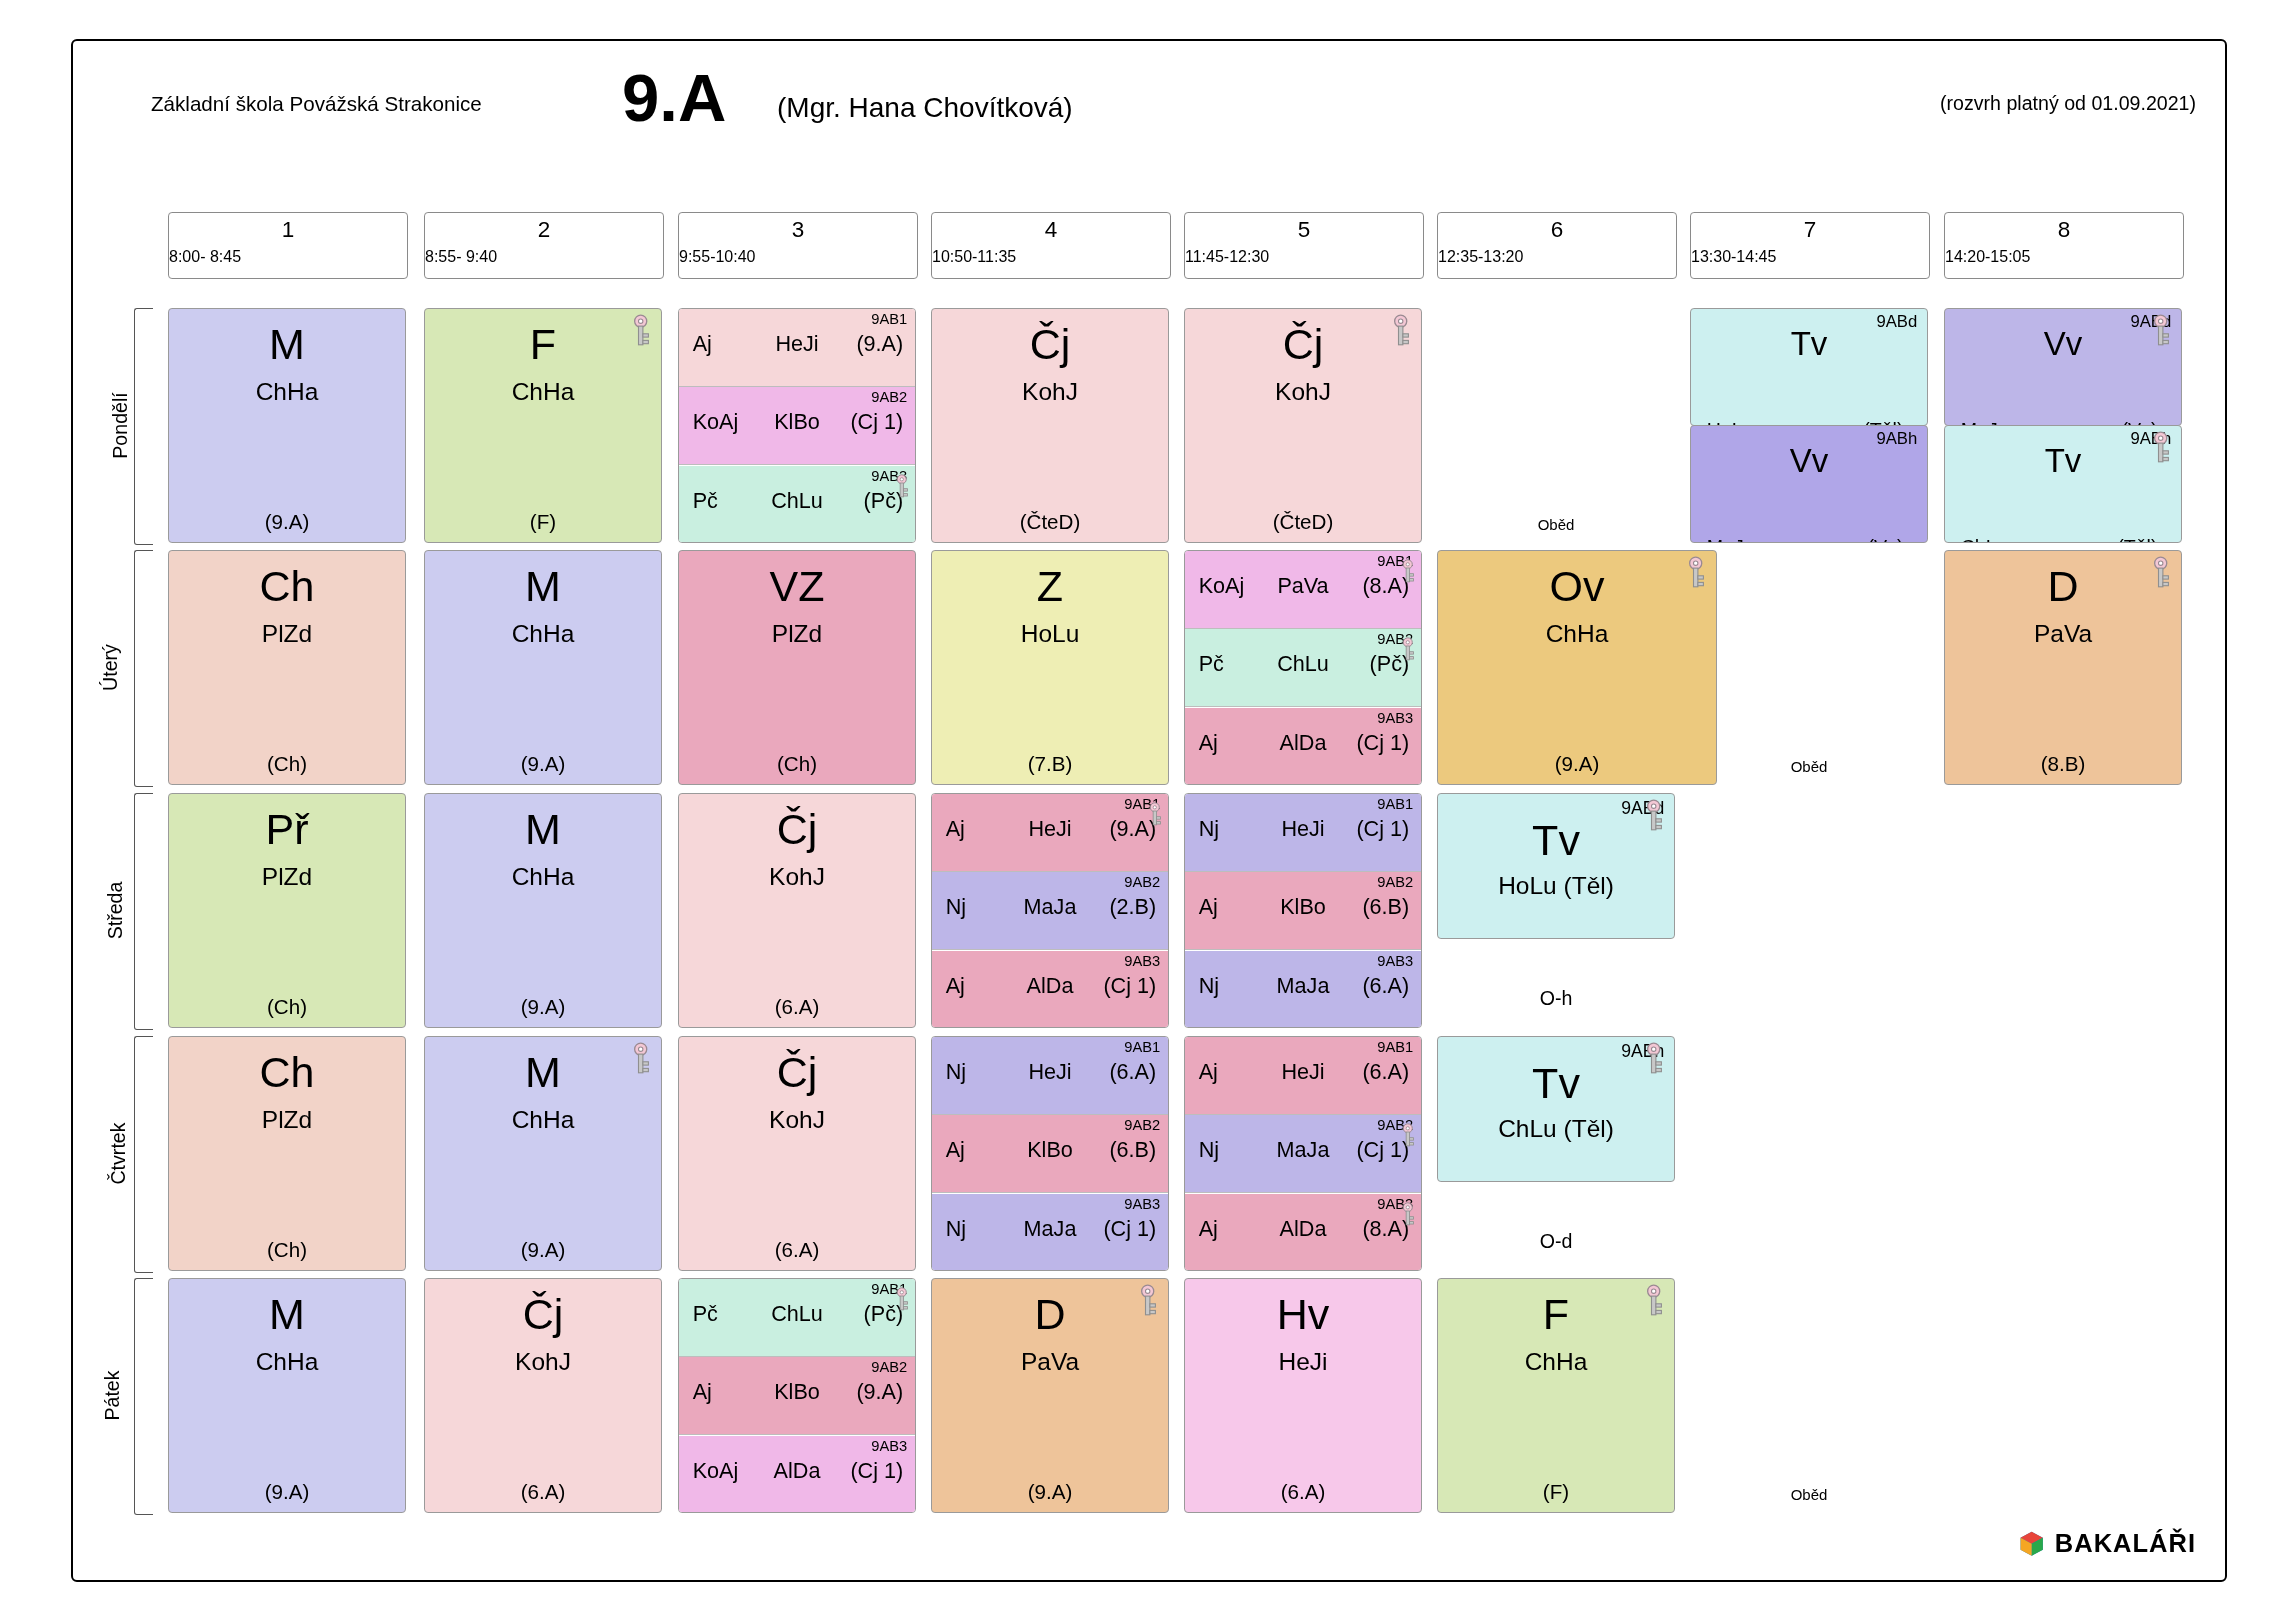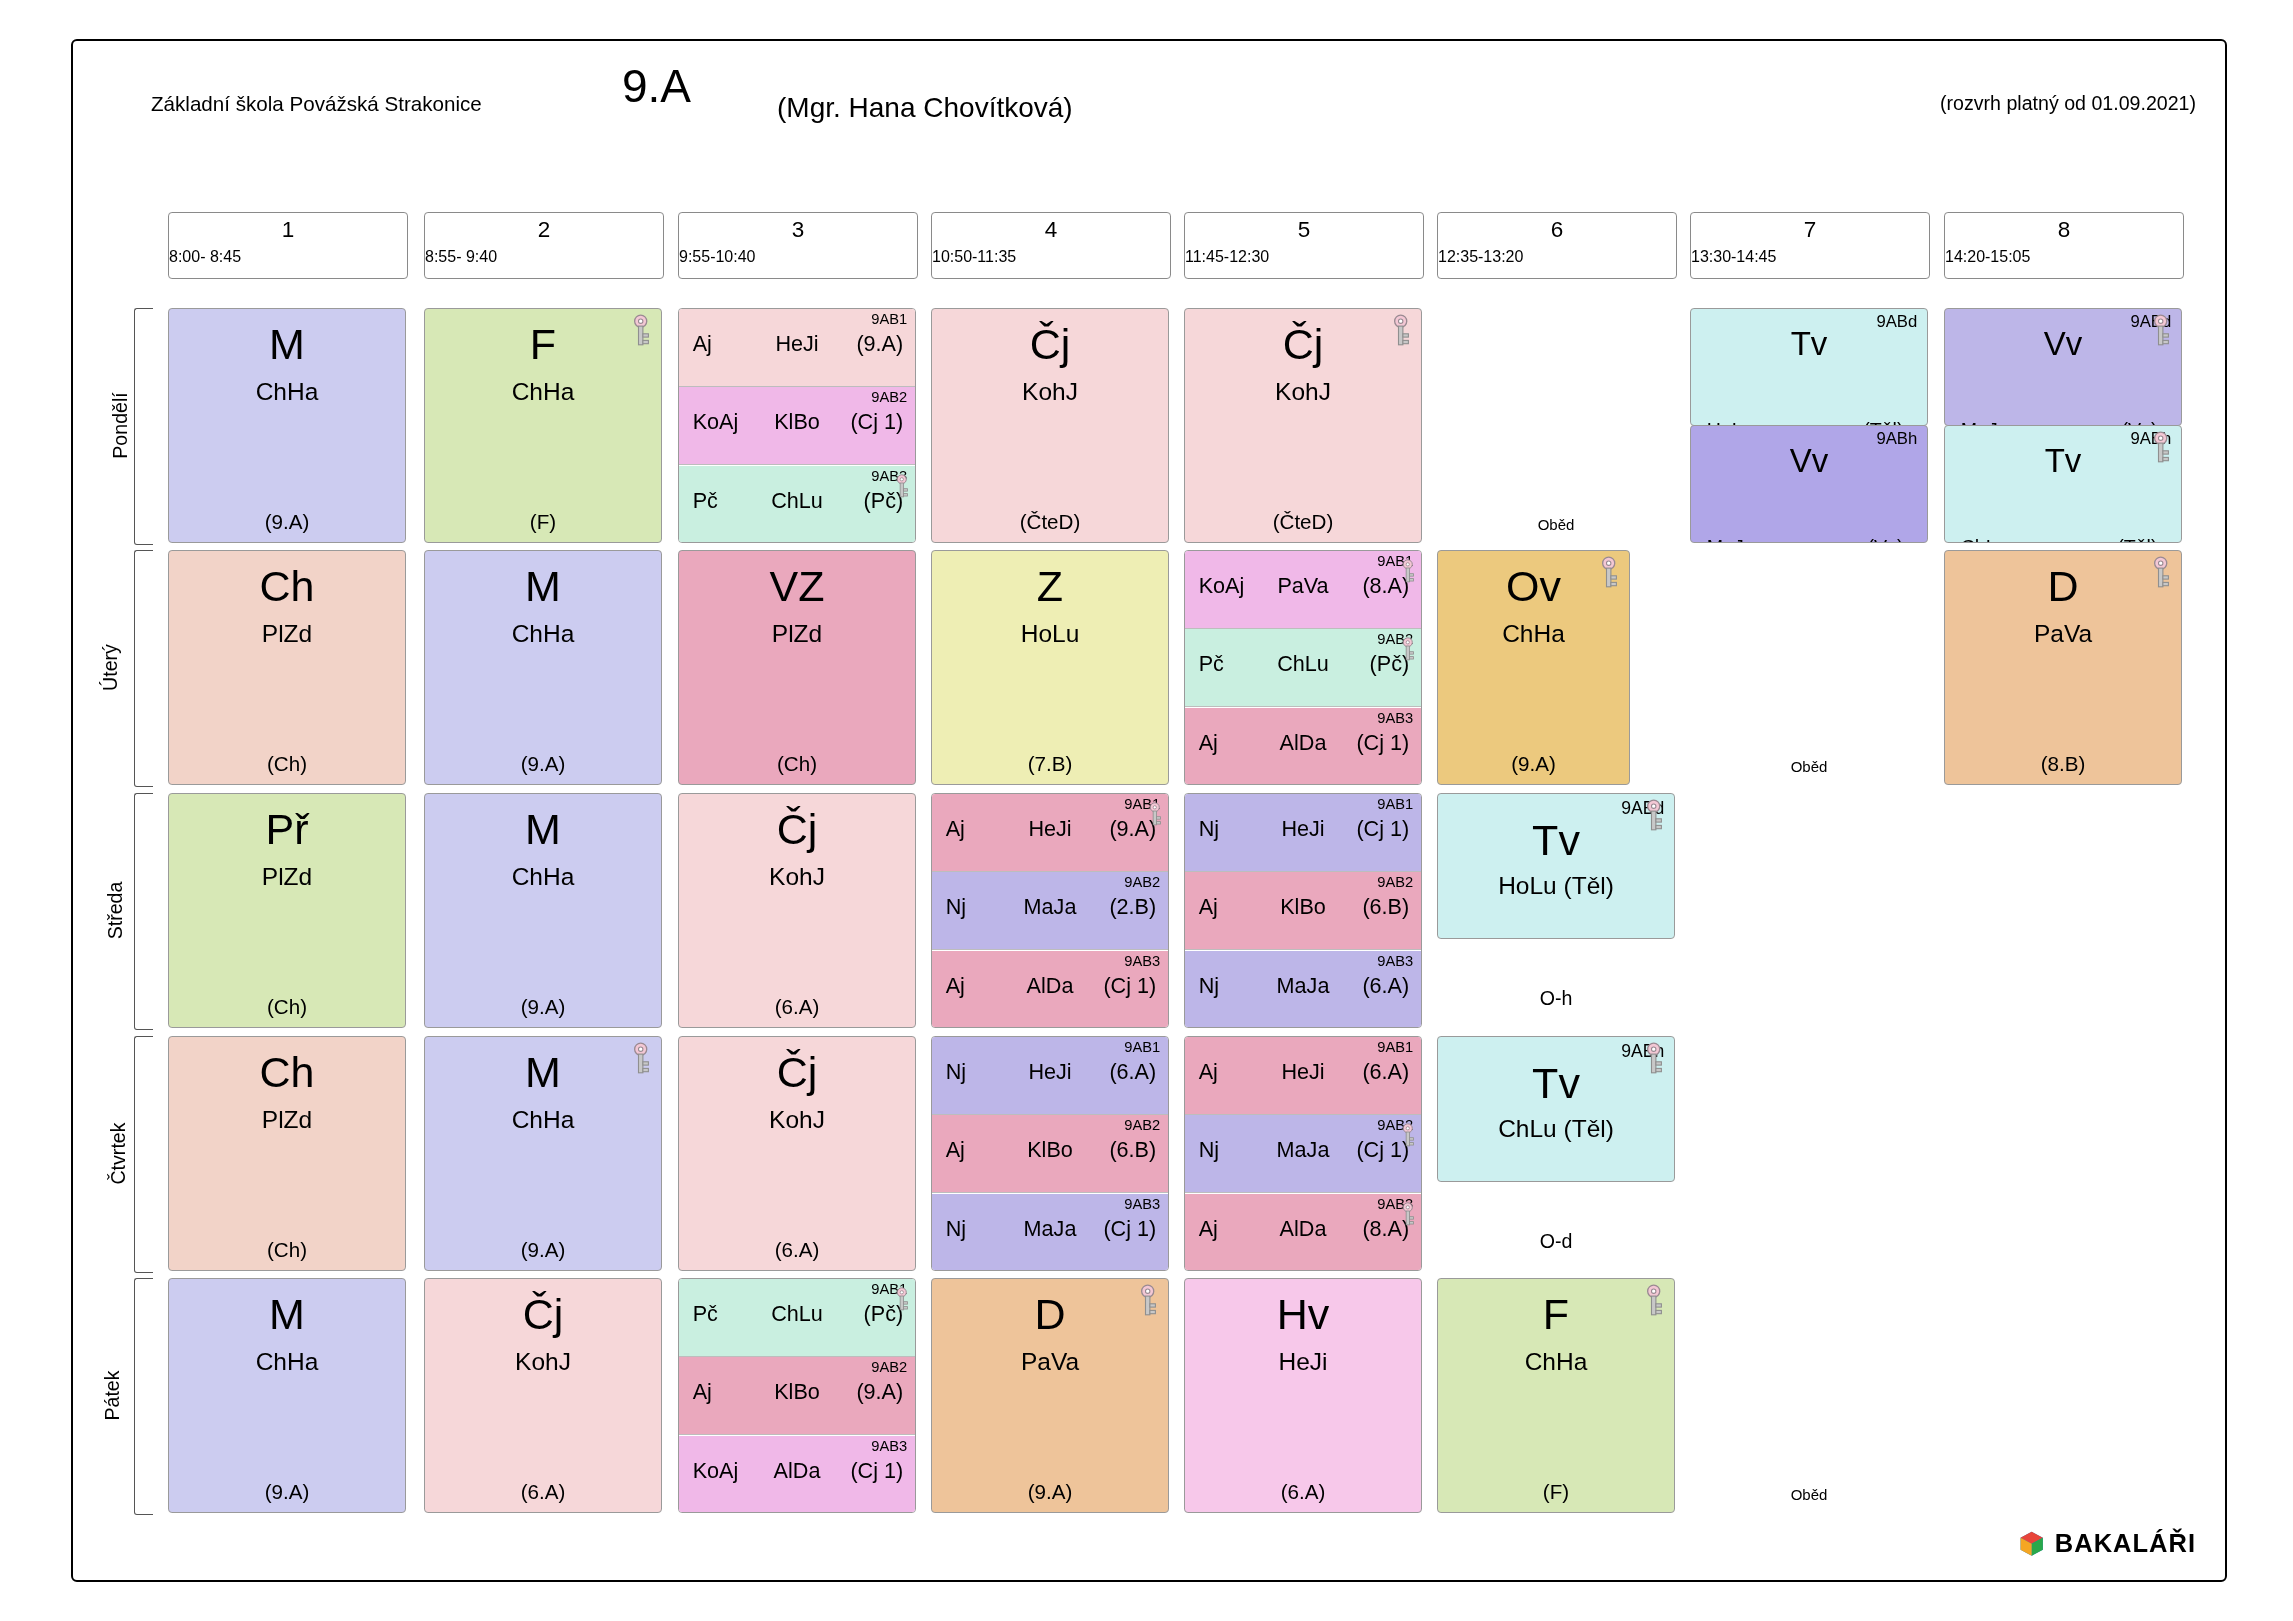--- a/index.html
+++ b/index.html
@@ -3,21 +3,21 @@
 <meta charset="utf-8">
 <style>
   html,body{margin:0;padding:0;background:#ffffff;}
   body{font-family:"Liberation Sans", sans-serif;color:#000;}
   #page{position:relative;width:2294px;height:1621px;background:#fff;}
   #frame{position:absolute;left:71px;top:39px;width:2152px;height:1539px;border:2px solid #000;border-radius:5.9px;background:#fff;}
 
   
   .hdr{position:absolute;left:0;top:0;width:100%;height:110px;}
   .school{position:absolute;left:78px;top:51px;font-size:20.6px;}
-  .classname{position:absolute;left:549px;top:17.6px;font-size:46px;font-weight:normal;}
+  .classname{position:absolute;left:549px;top:17.6px;font-size:67px;font-weight:bold;}
   .teacher{position:absolute;left:704px;top:51px;font-size:28px;}
   .validity{position:absolute;right:29px;top:51px;font-size:19.6px;}
 
   
   .gridwrap{position:absolute;left:0;top:110px;width:100%;}
   .hourhdr{position:absolute;top:61px;height:65px;border:1px solid #8a8a8a;border-radius:3.9px;background:#fff;}
   .hourhdr .n{position:absolute;left:0;top:3.9px;width:100%;text-align:center;font-size:22.5px;}
   .hourhdr .t{position:absolute;left:0;top:35px;width:100%;text-align:left;font-size:16px;}
 
   .daylabel{position:absolute;width:43px;text-align:center;font-size:19.6px;}
@@ -284,21 +284,21 @@
           </div>
           <div class="grp" style="top: 157px; height: 78px; background: rgb(234, 168, 189);">
             <div class="gname">9AB3</div>
             <div class="r1">
               <span class="gs">Aj</span>
               <span class="gt">AlDa</span>
               <span class="gr">(Cj 1)</span>
             </div>
           </div>
         </div>
-        <div class="cell big" style="left: 1364px; top: 399px; width: 193px; height: 235px; background: rgb(236, 201, 126);">
+        <div class="cell big" style="left: 1364px; top: 399px; width: 280px; height: 235px; background: rgb(236, 201, 126);">
           <div class="sub">Ov</div>
           <div class="tea">ChHa</div>
           <div class="room">(9.A)</div>
           <svg class="key" viewBox="0 0 24 30">
             <circle cx="12" cy="6.5" r="5.5" fill="#f3c7d4" stroke="#9a8a92" stroke-width="1.2"></circle>
             <circle cx="12" cy="6.5" r="2" fill="#fff" stroke="#9a8a92" stroke-width="1"></circle>
             <rect x="10" y="11" width="4" height="17" fill="#c8c8c8" stroke="#8f8f8f" stroke-width="1"></rect>
             <rect x="14" y="18" width="5" height="3" fill="#c8c8c8" stroke="#8f8f8f" stroke-width="1"></rect>
             <rect x="14" y="24" width="5" height="3" fill="#c8c8c8" stroke="#8f8f8f" stroke-width="1"></rect>
           </svg>

